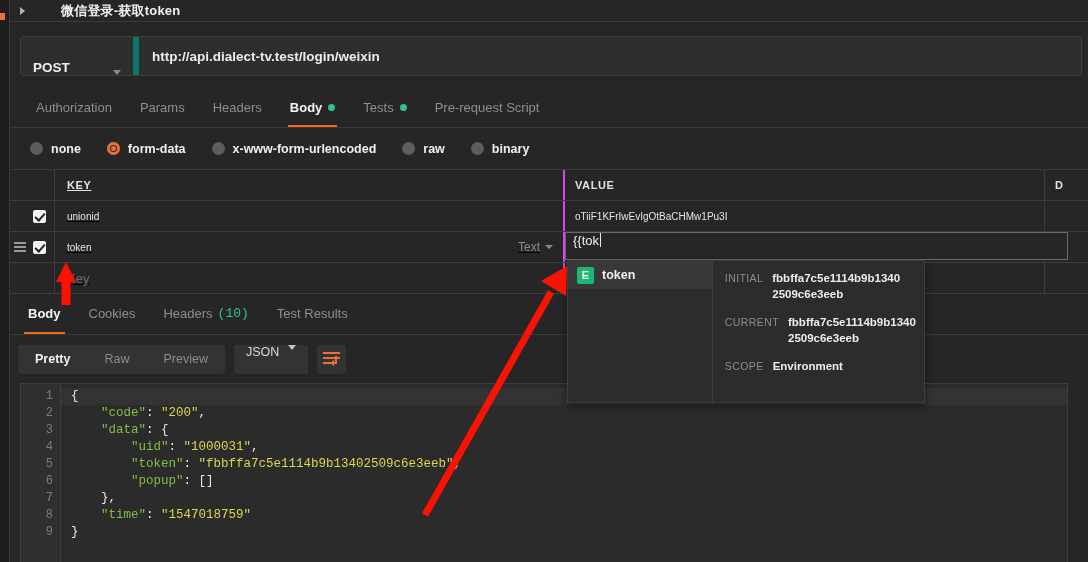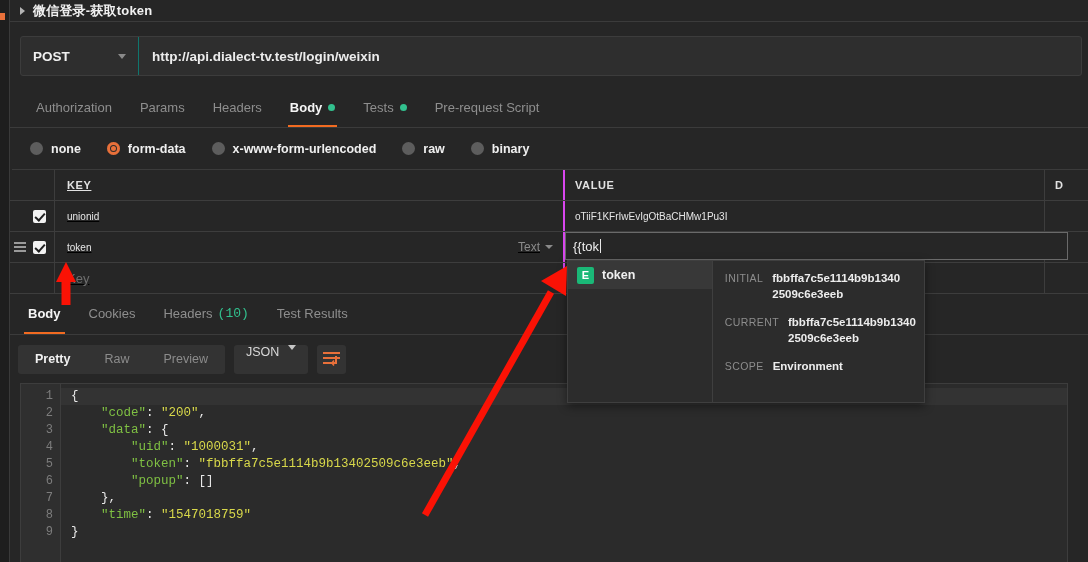--- a/index.html
+++ b/index.html
@@ -13,39 +13,39 @@
 
   
   .rail { position: absolute; left: 0; top: 0; width: 10px; height: 562px; background: #1e1e1e; }
   .rail-accent { position: absolute; left: 0; top: 13px; width: 5px; height: 7px; background: #e8703a; }
   .rail-edge { position: absolute; left: 9px; top: 0; width: 1px; height: 562px; background: #3a3a3a; }
 
   
   .titlebar {
     position: absolute; left: 10px; top: 0; width: 1078px; height: 22px;
     background: #262626; border-bottom: 1px solid #3b3b3b;
-    display: flex; align-items: center; padding-left: 10px;
+    display: flex; align-items: center; padding-left: 10px; gap: 28px;
   }
   .caret {
     width: 0; height: 0; border-left: 5px solid #b4b4b4;
     border-top: 4px solid transparent; border-bottom: 4px solid transparent;
     margin-right: 8px;
   }
   .title-text { color: #f2f2f2; font-size: 13px; font-weight: bold; letter-spacing: .2px; }
 
   
   .urlbar-wrap { position: absolute; left: 10px; top: 22px; width: 1078px; height: 66px; background: #262626; }
   .urlbar {
     position: absolute; left: 10px; top: 14px; width: 1062px; height: 40px;
     background: #2e2e2e; border: 1px solid #3c3c3c; border-radius: 3px;
     display: flex; align-items: stretch;
   }
   .method {
-    width: 118px; display: flex; align-items: center; justify-content: space-between;
-    padding: 0 12px; border-right: 1px solid #0f766e; color: #f0f0f0;
+    width: 118px; display: flex; align-items: flex-end; justify-content: space-between;
+    padding: 0 12px; border-right: 6px solid #0f766e; color: #f0f0f0;
     font-size: 13.5px; font-weight: bold; cursor: pointer;
   }
   .method .tri {
     width: 0; height: 0; border-top: 5px solid #8a8a8a;
     border-left: 4.5px solid transparent; border-right: 4.5px solid transparent;
   }
   .url-input {
     flex: 1; display: flex; align-items: center; padding-left: 13px;
     color: #ececec; font-size: 13.5px; font-weight: bold;
   }
@@ -102,21 +102,21 @@
   .hdr .cell-key, .hdr .cell-val, .hdr .cell-desc { color: #e2e2e2; font-size: 11px; font-weight: bold; letter-spacing: .6px; }
   .kvtext { color: #e6e6e6; font-size: 10px; }
   .kvplaceholder { color: #6e6e6e; font-size: 13px; }
   .typesel { color: #8a8a8a; font-size: 12px; display: flex; align-items: center; gap: 5px; cursor: pointer; }
   .typesel .tri {
     width: 0; height: 0; border-top: 4px solid #8a8a8a;
     border-left: 4px solid transparent; border-right: 4px solid transparent;
   }
   .val-editing {
     position: absolute; left: 565px; top: 232px; width: 503px; height: 28px;
-    border: 1px solid #6a6a6a; background: #262626; display: flex; align-items: center;
+    border: 1px solid #6a6a6a; background: #262626; display: flex; 
     padding-left: 7px; color: #ededed; font-size: 13px;
   }
   .caretbar { display: inline-block; width: 1px; height: 14px; background: #e8e8e8; margin-left: 1px; }
 
   
   .ac {
     position: absolute; left: 567px; top: 260px; width: 358px; height: 143px;
     background: #2c2c2c; border: 1px solid #3f3f3f; display: flex; z-index: 40;
     box-shadow: 0 3px 9px rgba(0,0,0,.45);
   }

